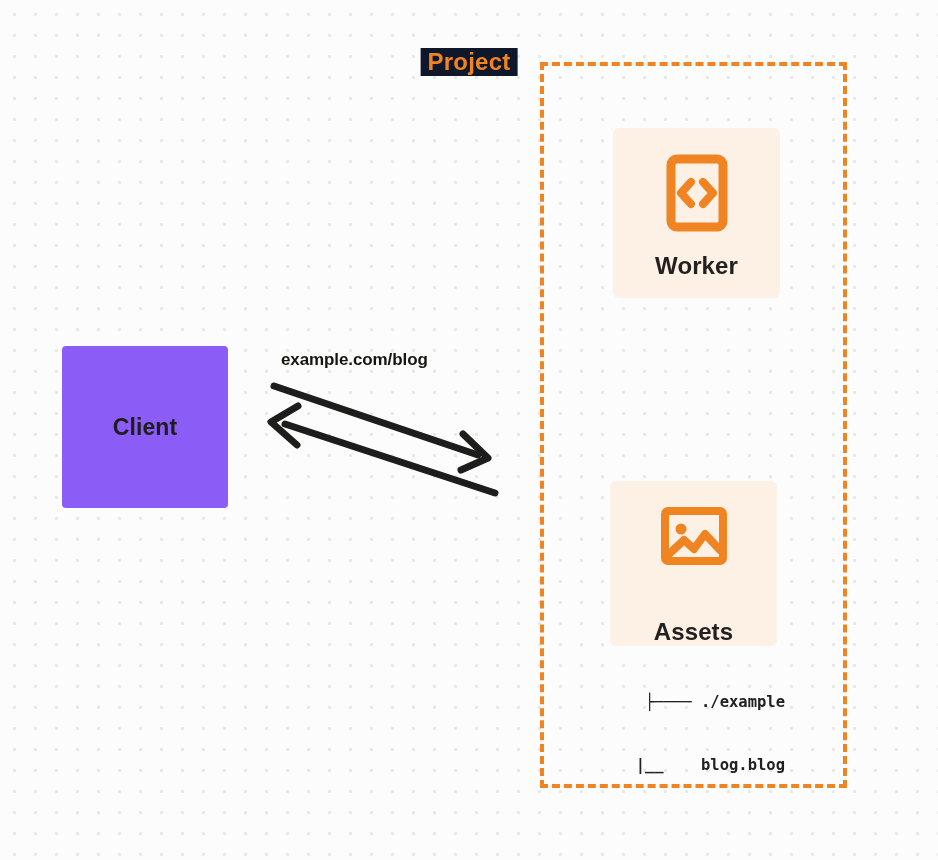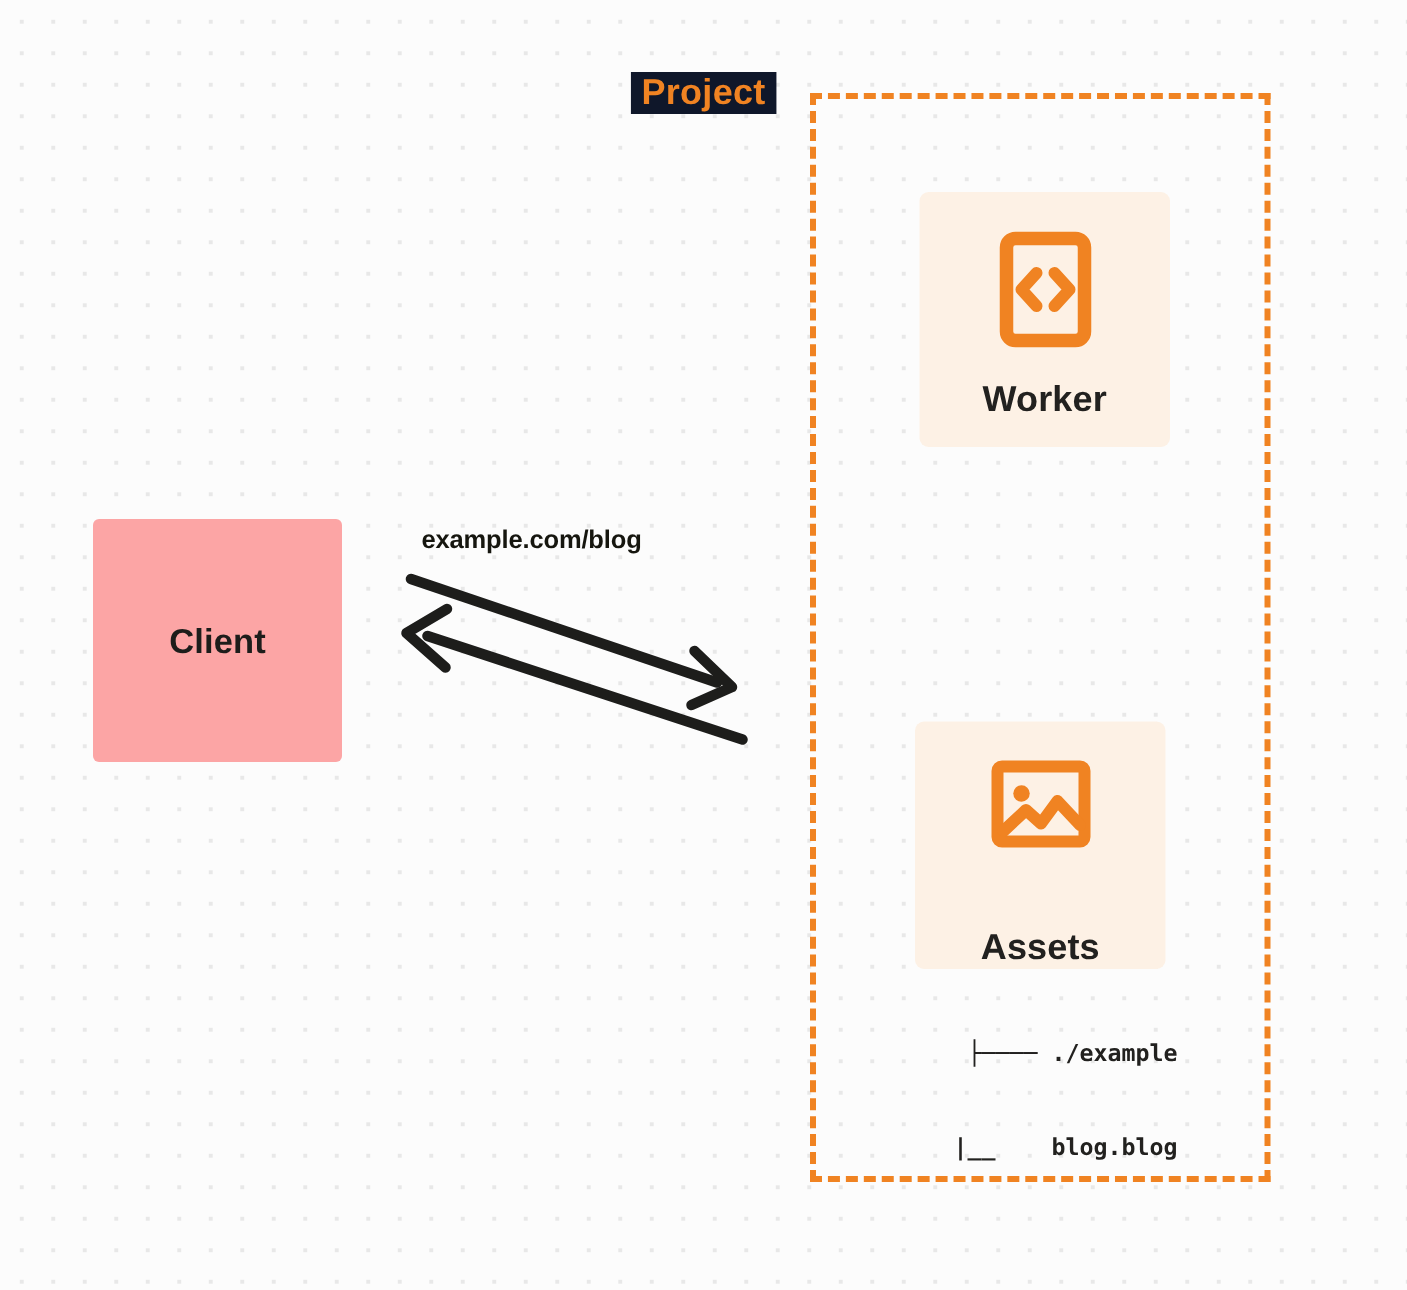--- a/index.html
+++ b/index.html
@@ -23,21 +23,21 @@
     height: 860px;
   }
 
   
   .client-box {
     position: absolute;
     left: 62px;
     top: 346px;
     width: 166px;
     height: 162px;
-    background: #fca5a5;
+    background: #8b5cf6;
     border-radius: 4px;
     display: flex;
     align-items: center;
     justify-content: center;
   }
   .client-label {
     font-size: 23px;
     font-weight: bold;
     color: #1d1d1b;
     letter-spacing: .1px;

